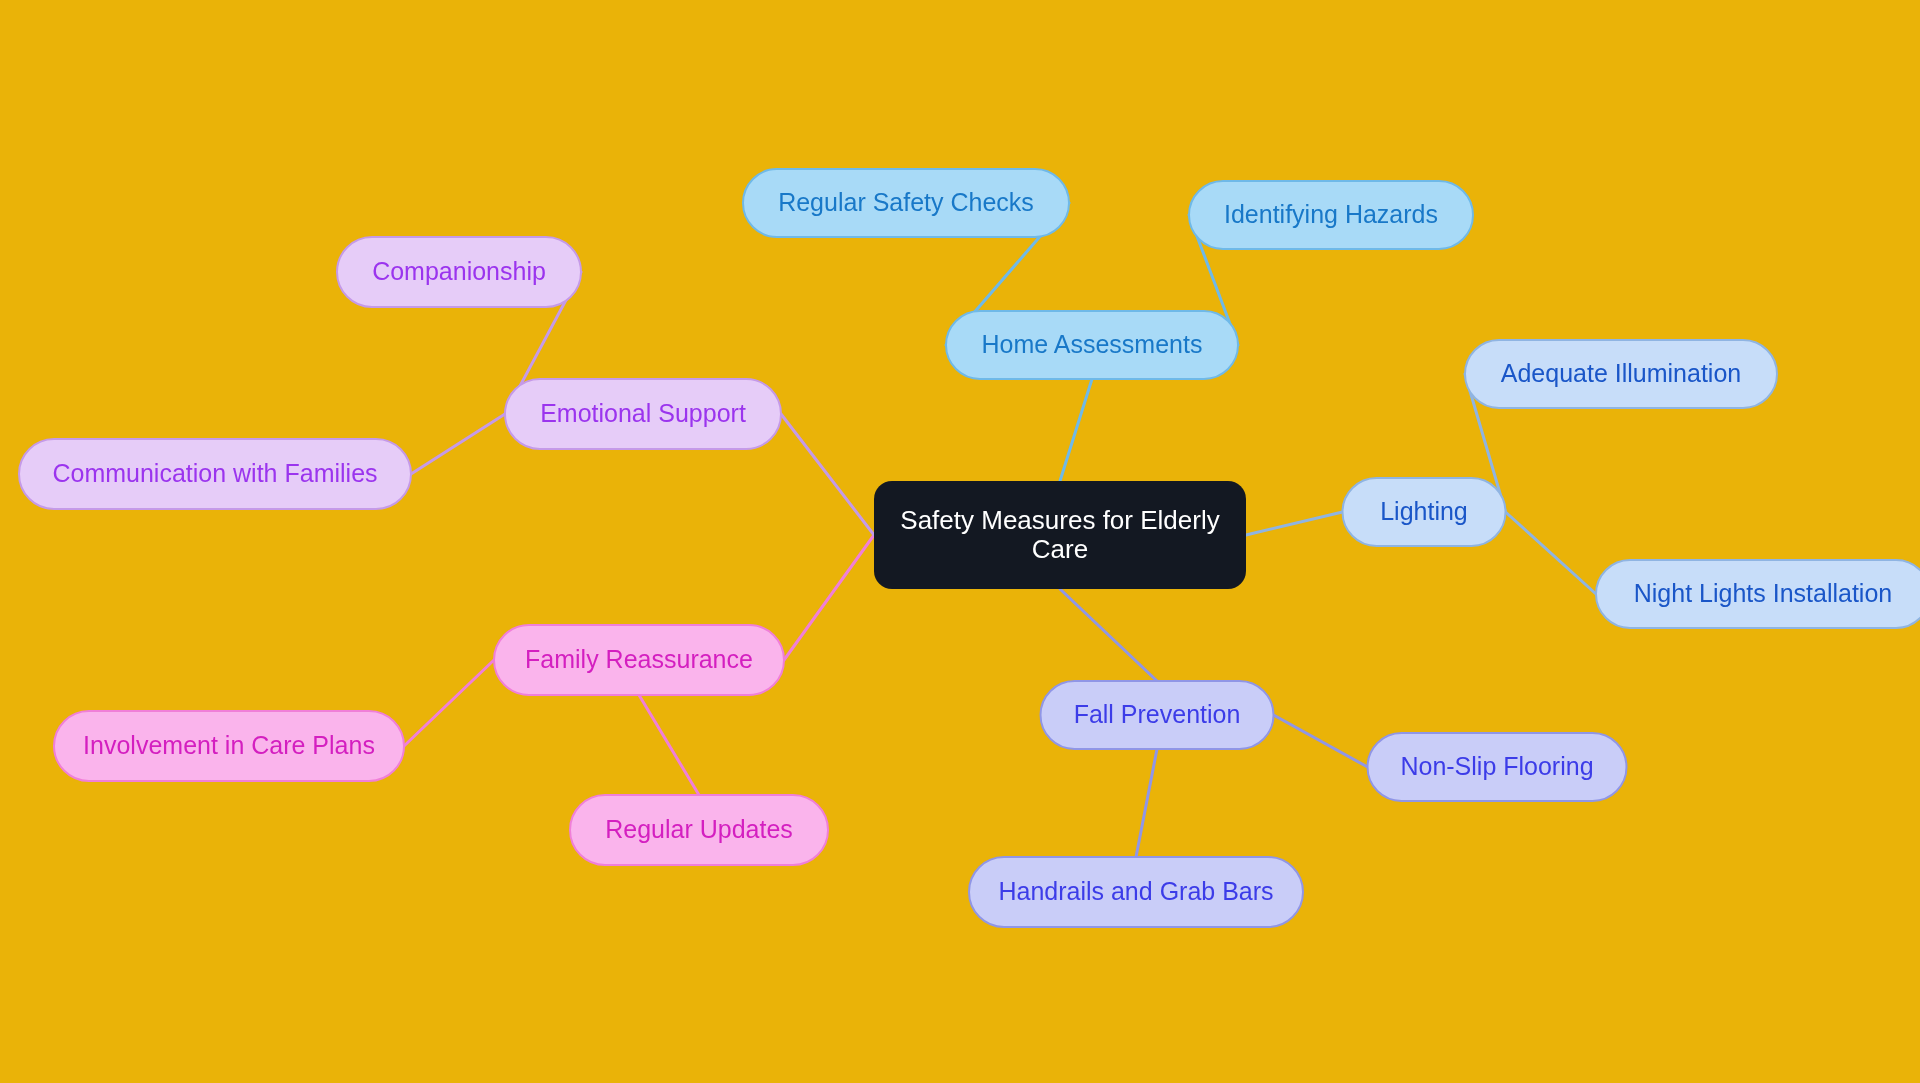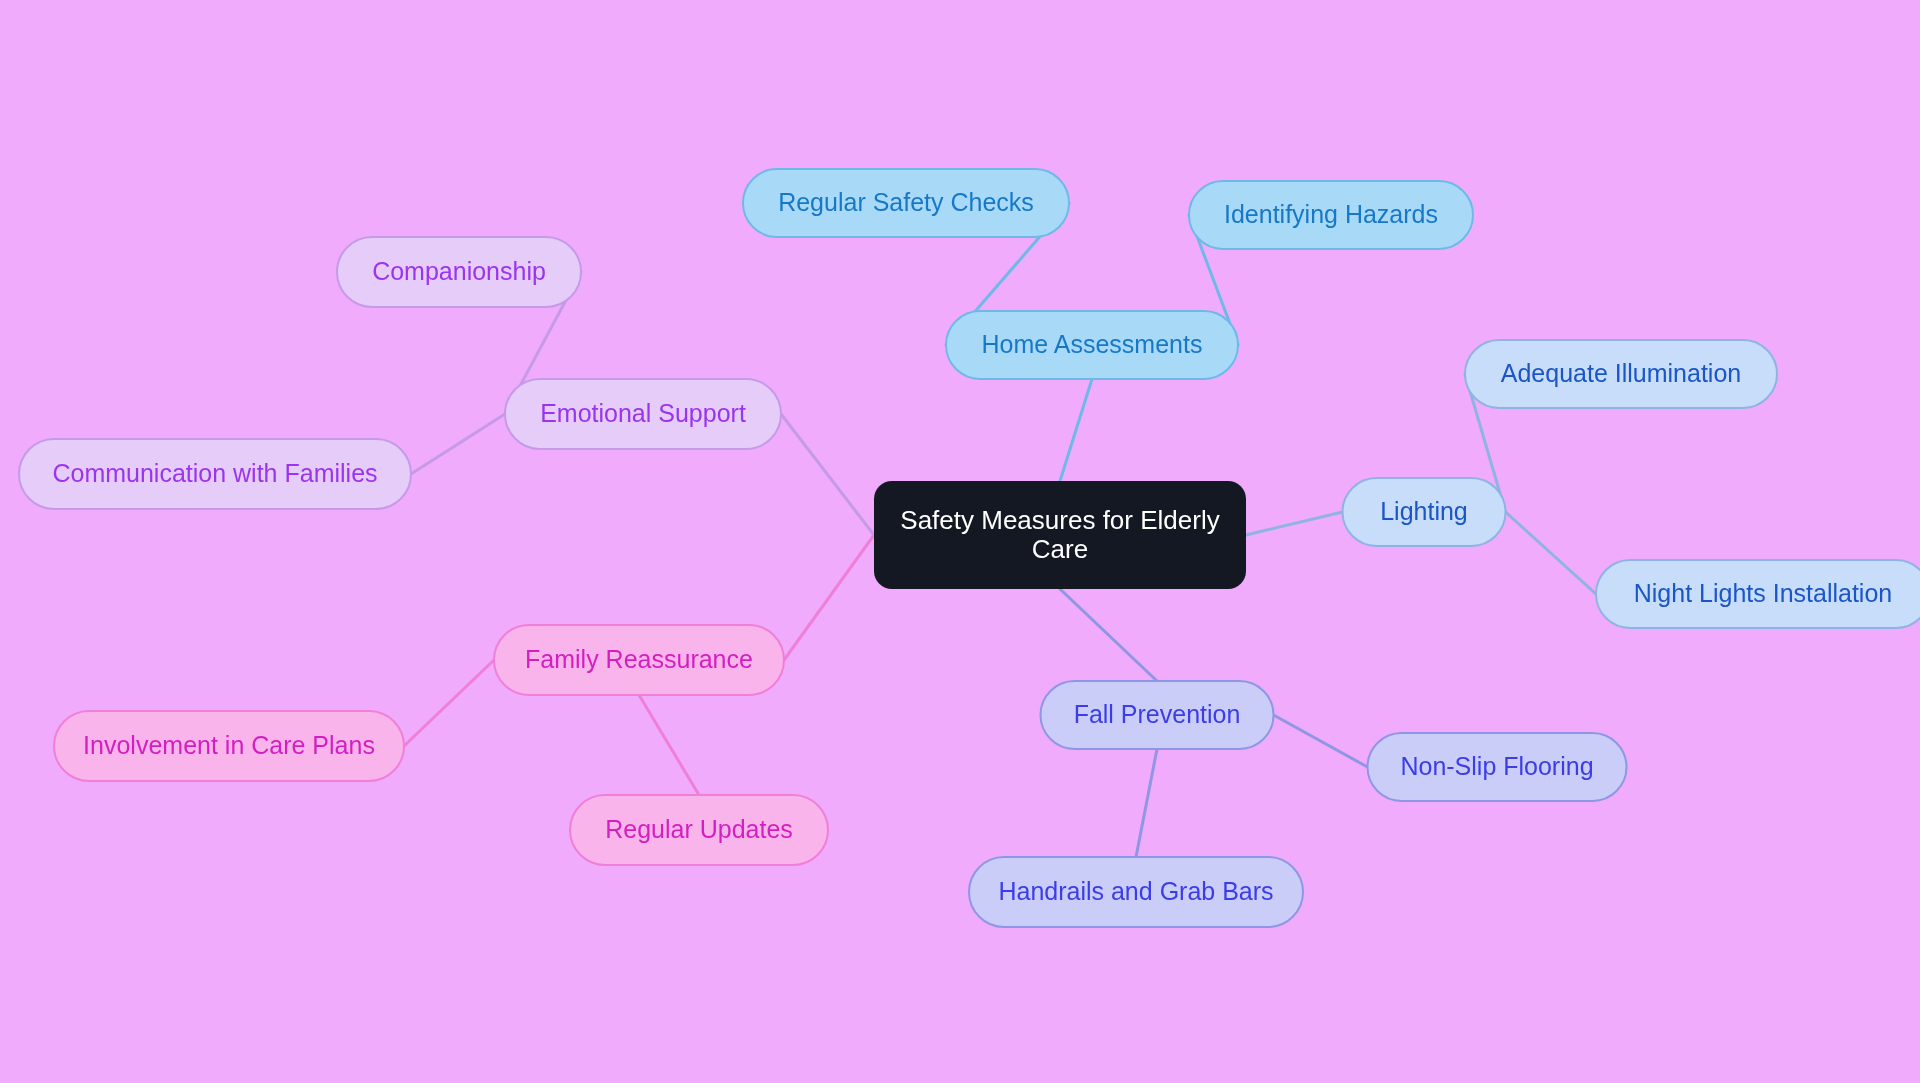--- a/index.html
+++ b/index.html
@@ -10,21 +10,21 @@
   body {
     width: 1920px;
     height: 1083px;
     overflow: hidden;
     font-family: "Liberation Sans", sans-serif;
   }
   #mindmap-root {
     position: relative;
     width: 1920px;
     height: 1083px;
-    background: #f0abfc;
+    background: #eab308;
   }
   svg.canvas {
     position: absolute;
     left: 0;
     top: 0;
     width: 1920px;
     height: 1083px;
   }
   .edge {
     fill: none;

